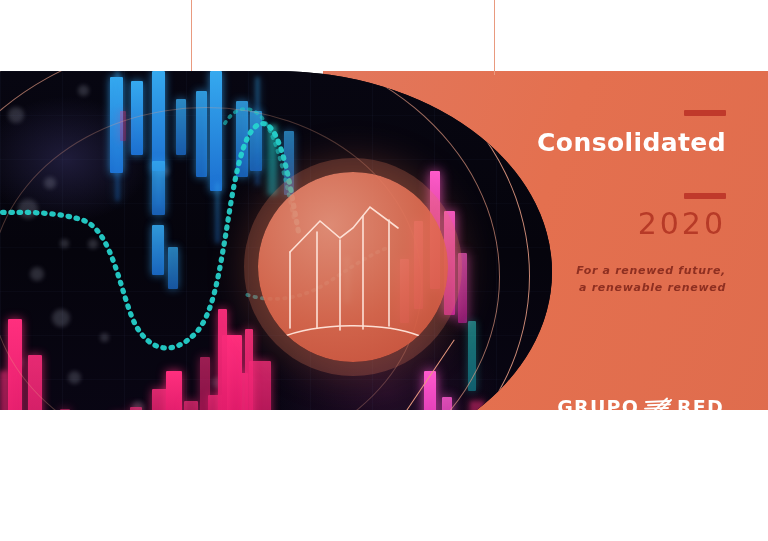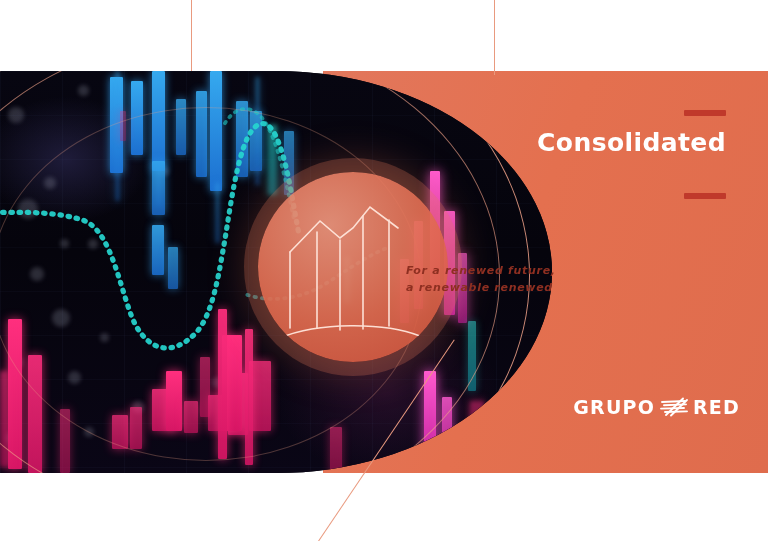--- a/index.html
+++ b/index.html
@@ -1,18 +1,18 @@
 <!DOCTYPE html>
 <html><head>
 <meta charset="utf-8">
 <style>
   html,body{margin:0;padding:0;background:#ffffff;}
   body{width:768px;height:541px;overflow:hidden;font-family:"Liberation Sans",sans-serif;}
 
-  #cover{position:relative;width:768px;height:541px;background:#ffffff;overflow:hidden;}
+  #cover{position:relative;width:768px;height:410px;background:#ffffff;overflow:hidden;}
 
   
   .salmon-panel{
     position:absolute;left:323px;top:71px;width:445px;height:402px;
     background:#e4704f;
   }
   .salmon-panel-grad{
     position:absolute;inset:0;
     background:linear-gradient(110deg,#e2775c 0%,#e4704f 45%,#df6c4d 100%);
   }
@@ -80,27 +80,27 @@
     position:absolute;right:42px;top:126px;width:320px;text-align:right;
     color:#ffffff;font-weight:bold;font-size:25px;line-height:1.32;
     letter-spacing:.4px;font-family:"DejaVu Sans",sans-serif;
   }
   .cover-year{
     position:absolute;right:42px;top:206px;width:320px;text-align:right;
     color:#b73a27;font-size:30px;letter-spacing:3px;font-weight:normal;
     font-family:"DejaVu Sans",sans-serif;
   }
   .cover-tagline{
-    position:absolute;right:42px;top:262px;width:320px;
+    position:absolute;right:42px;top:262px;width:320px;text-align:right;
     color:#8e2f21;font-size:11px;font-style:italic;font-weight:bold;
     line-height:1.55;letter-spacing:.7px;font-family:"DejaVu Sans",sans-serif;
   }
 
   
-  .logo{position:absolute;right:28px;top:396px;width:320px;text-align:right;}
+  .logo{position:absolute;right:44px;top:396px;width:320px;text-align:right;}
   .logo-row1{
     display:flex;align-items:center;justify-content:flex-end;gap:4px;
     color:#ffffff;font-weight:bold;font-size:19px;letter-spacing:1.2px;
     font-family:"DejaVu Sans",sans-serif;
   }
   .logo-row2{
     color:#ffffff;font-size:16px;letter-spacing:5.5px;margin-top:1px;
     font-family:"DejaVu Sans",sans-serif;padding-right:1px;
   }
   .logo-mark{display:inline-block;width:30px;height:20px;}
@@ -218,20 +218,21 @@
   <div class="dline" style="left:318px;top:541px;width:243px;transform:rotate(-56deg);"></div>
 
   <div class="title-dash" style="right:42px;top:110px;width:42px;"></div>
 
   <div class="cover-title">
     <div>Consolidated</div>
   </div>
 
   <div class="title-dash" style="right:42px;top:193px;width:42px;"></div>
 
+  <div class="cover-year">2020</div>
 
   <div class="cover-tagline">
     <div>For a renewed future,</div>
     <div>a renewable renewed</div>
   </div>
 
   <div class="logo">
     <div class="logo-row1">
       <span>GRUPO</span>
       <span class="logo-mark">

